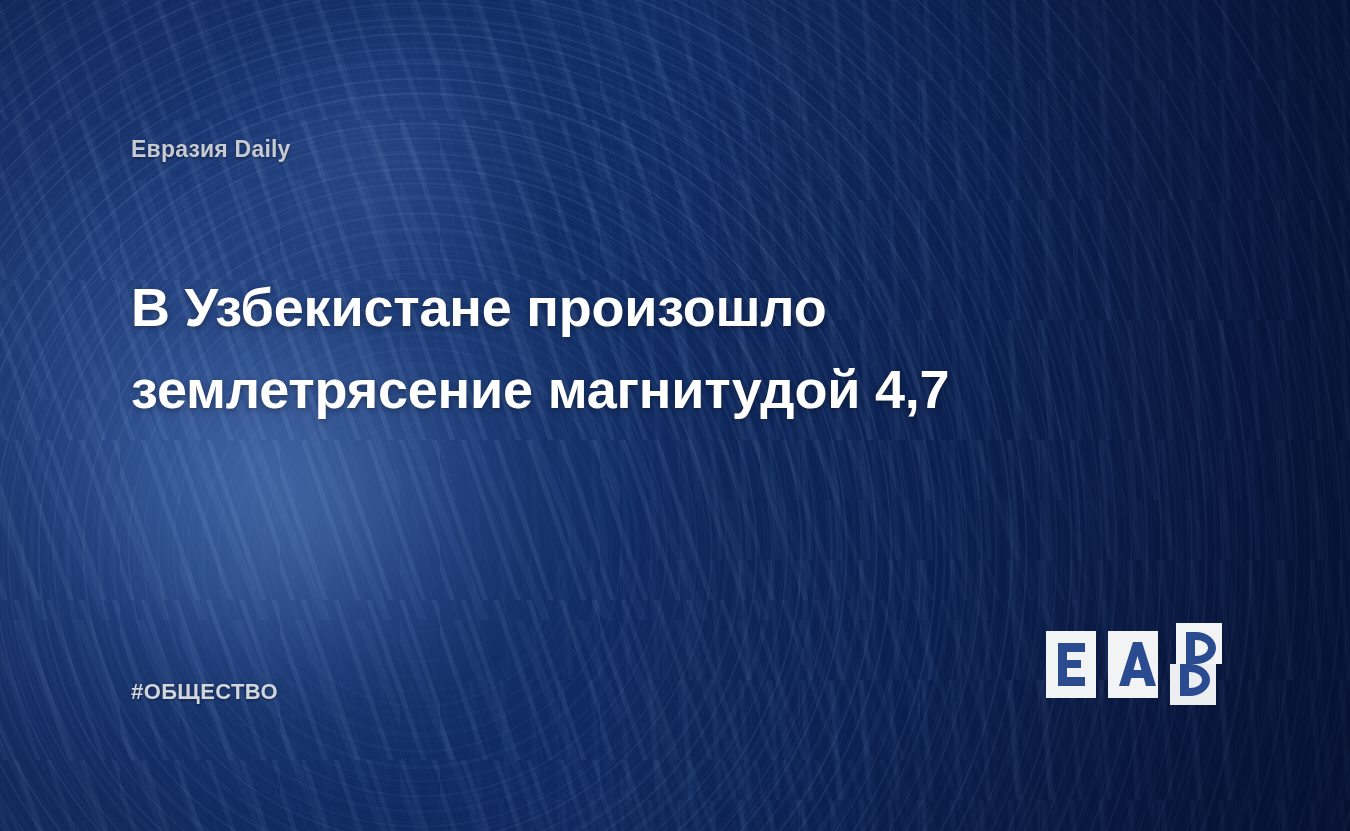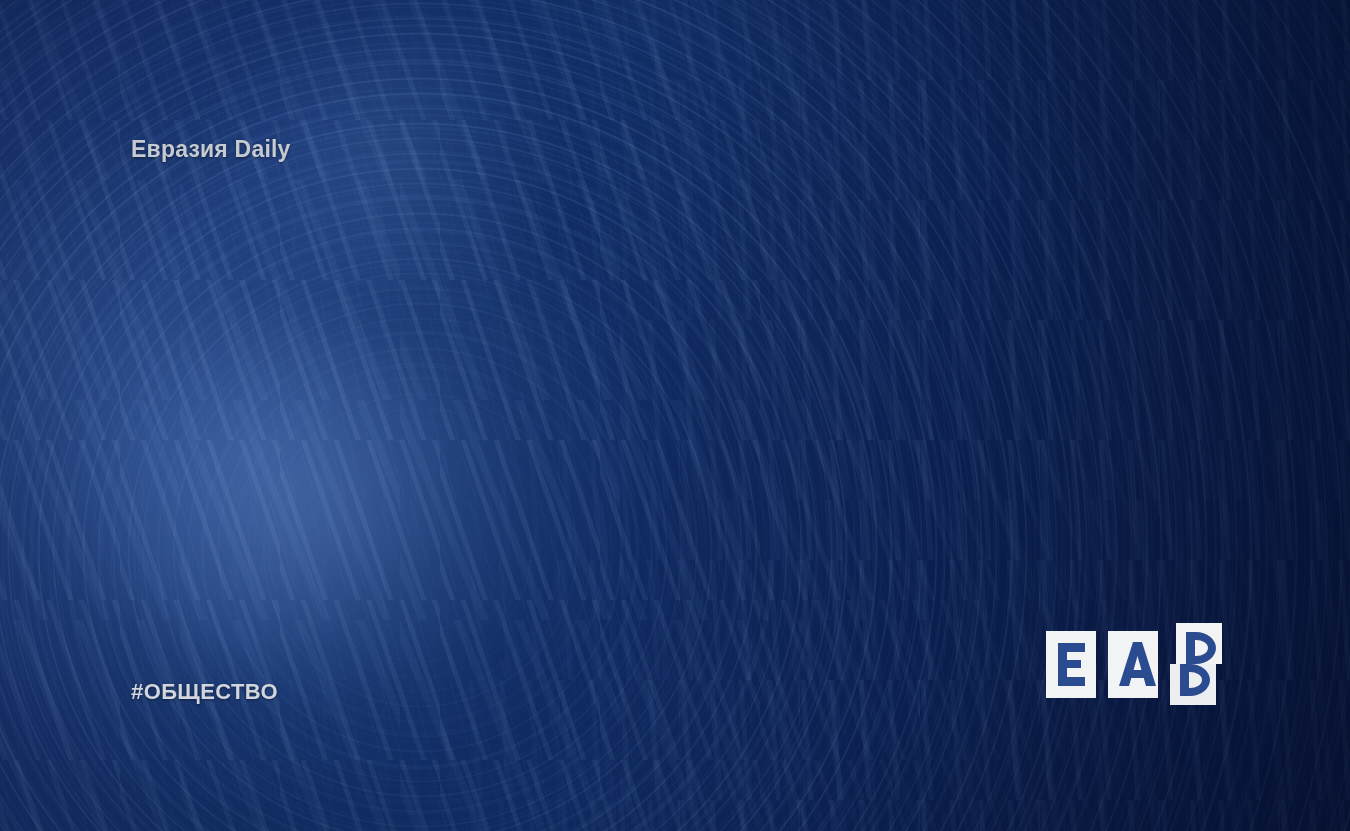--- a/index.html
+++ b/index.html
@@ -272,20 +272,21 @@
   <div class="streaks right"></div>
   <div class="glow"></div>
   <div class="glow secondary"></div>
   <div class="bg-dark-right"></div>
   <div class="bg-vignette"></div>
 
   <div class="content">
 
     <div class="brand">Евразия Daily</div>
 
+    <h1 class="headline">В Узбекистане произошло землетрясение магнитудой 4,7</h1>
 
     <div class="tag">#ОБЩЕСТВО</div>
 
     <div class="ead-logo">
       <svg width="176" height="82" viewBox="0 0 176 82" xmlns="http://www.w3.org/2000/svg">
 
         <rect x="0" y="8" width="50" height="67" fill="#f2f3f5"></rect>
 
         <rect x="62" y="8" width="50" height="67" fill="#f2f3f5"></rect>
 

